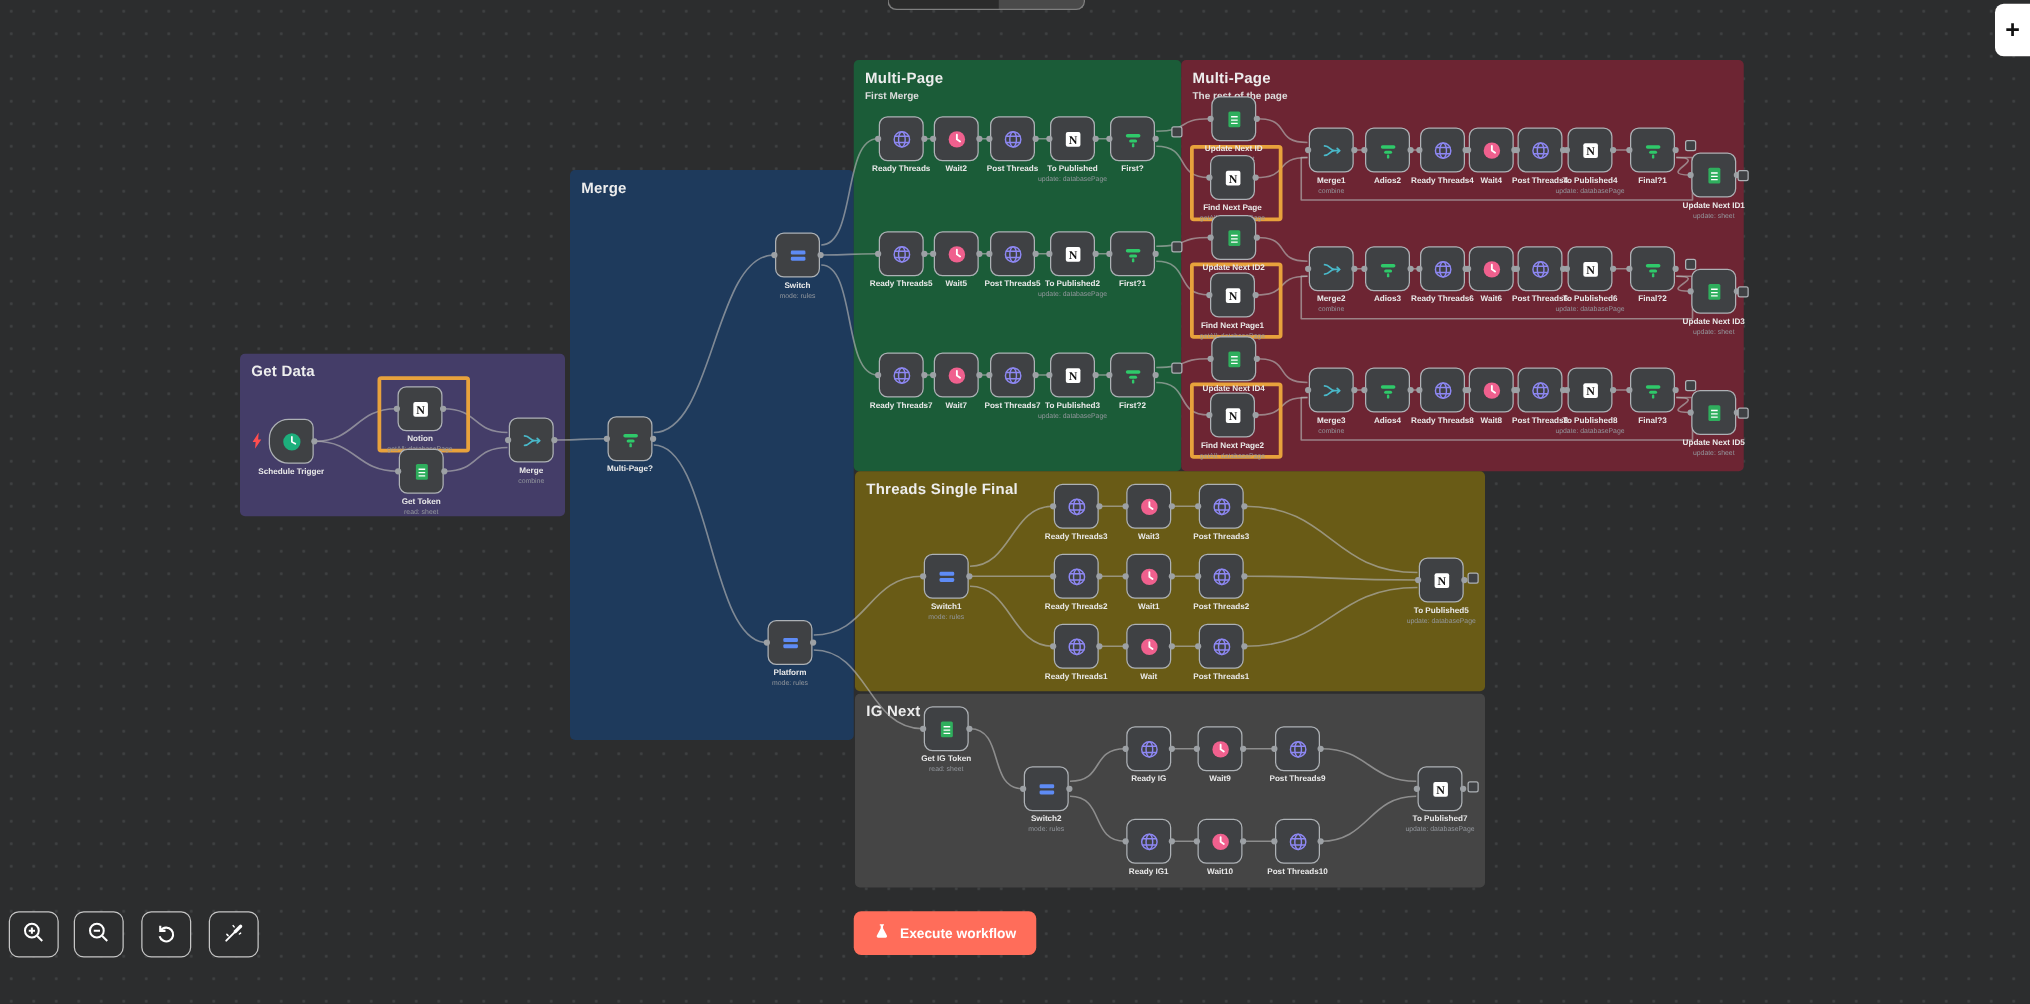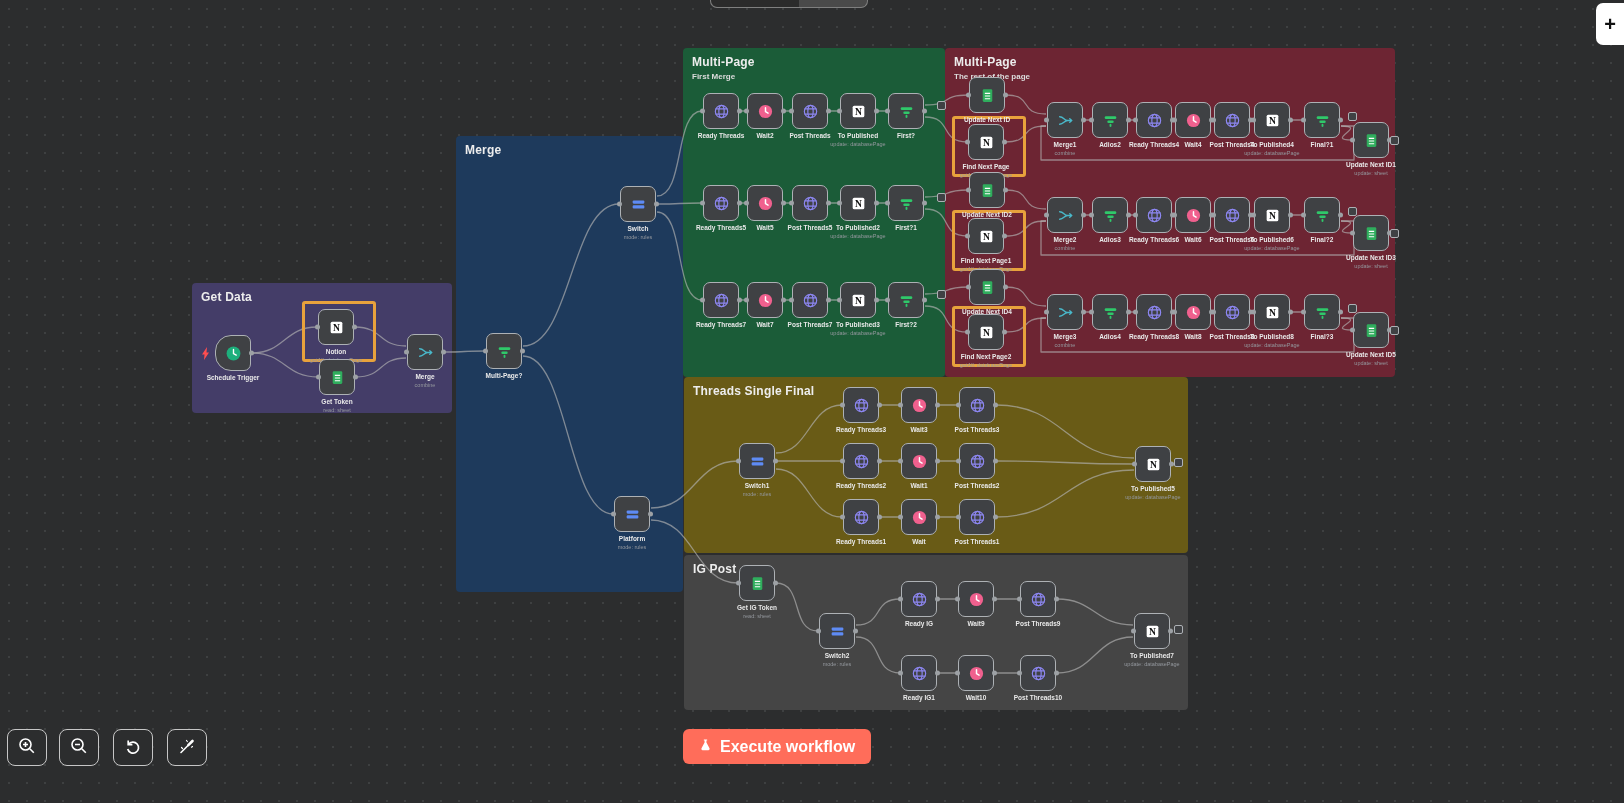--- a/index.html
+++ b/index.html
@@ -26,21 +26,21 @@
         font-weight:bold;color:#e9e9e9;line-height:1.2}
   .nsub{position:absolute;top:48px;left:-42px;width:120px;text-align:center;font-size:5.5px;color:#94989e}
   .hlrect{position:absolute;border:3px solid #e8a23c;border-radius:3px;pointer-events:none}
   .conn{position:absolute;width:9px;height:9px;background:#3f4144;border:1.2px solid #adb1b5;
         border-radius:2px;box-sizing:border-box}
   .bolt{position:absolute;left:-13px;top:11px;width:8px;height:13px}
   .ctl{position:absolute;width:40px;height:37px;background:#2c2d2e;border:1.2px solid #c6c6c6;
         border-radius:8px;display:flex;align-items:center;justify-content:center;cursor:pointer;box-sizing:border-box}
   .ctl svg{width:20px;height:20px}
   #execute-btn{position:absolute;left:683px;top:729px;height:35px;padding:0 16px;background:#ff6d5a;
-        border:none;border-radius:6px;color:#fff;font-size:16px;font-weight:bold;
+        border:none;border-radius:6px;color:#fff;font-size:11px;font-weight:bold;
         display:flex;align-items:center;gap:8px;font-family:"Liberation Sans",sans-serif;cursor:pointer}
   #execute-btn svg{width:13px;height:14px}
   #top-pill{position:absolute;left:710px;top:0;width:158px;height:8px;background:#4a4a4a;
         border:1.5px solid #7f7f7f;border-top:none;border-radius:0 0 7px 7px;box-sizing:border-box;overflow:hidden}
   #top-pill .seg{position:absolute;left:0;top:0;width:88px;height:100%;background:#2b2b2b;border-radius:0 0 0 7px}
   #add-node-btn{position:absolute;left:1596px;top:3px;width:28px;height:42px;background:#ffffff;
         border:none;border-radius:7px 0 0 7px;color:#111;font-size:20px;font-weight:bold;
         display:flex;align-items:center;justify-content:center;cursor:pointer}
 </style>
 </head>
@@ -59,21 +59,21 @@
         <div class="gsub">First Merge</div>
       </div>
       <div class="grp" style="left: 945px; top: 48px; width: 450px; height: 329px; background: rgb(109, 37, 51);">
         <div class="gtitle">Multi-Page</div>
         <div class="gsub">The rest of the page</div>
       </div>
       <div class="grp" style="left: 684px; top: 377px; width: 504px; height: 176px; background: rgb(105, 91, 22);">
         <div class="gtitle">Threads Single Final</div>
       </div>
       <div class="grp" style="left: 684px; top: 555px; width: 504px; height: 155px; background: rgb(69, 69, 69);">
-        <div class="gtitle">IG Post</div>
+        <div class="gtitle">IG Next</div>
       </div>
     </div>
   <svg id="edges" width="1624" height="803">
       <path d="M252,353 C284.5,353 284.5,327 317,327"></path>
       <path d="M252,353 C285,353 285,377 318,377"></path>
       <path d="M355,327 C383,327 378,346 406,346"></path>
       <path d="M356,377 C384,377 378,358 406,358"></path>
       <path d="M444,352 C472,352 457,351 485,351"></path>
       <path d="M523,346 C571,346 571,204 619,204"></path>
       <path d="M523,356 C568,356 568,514 613,514"></path>

